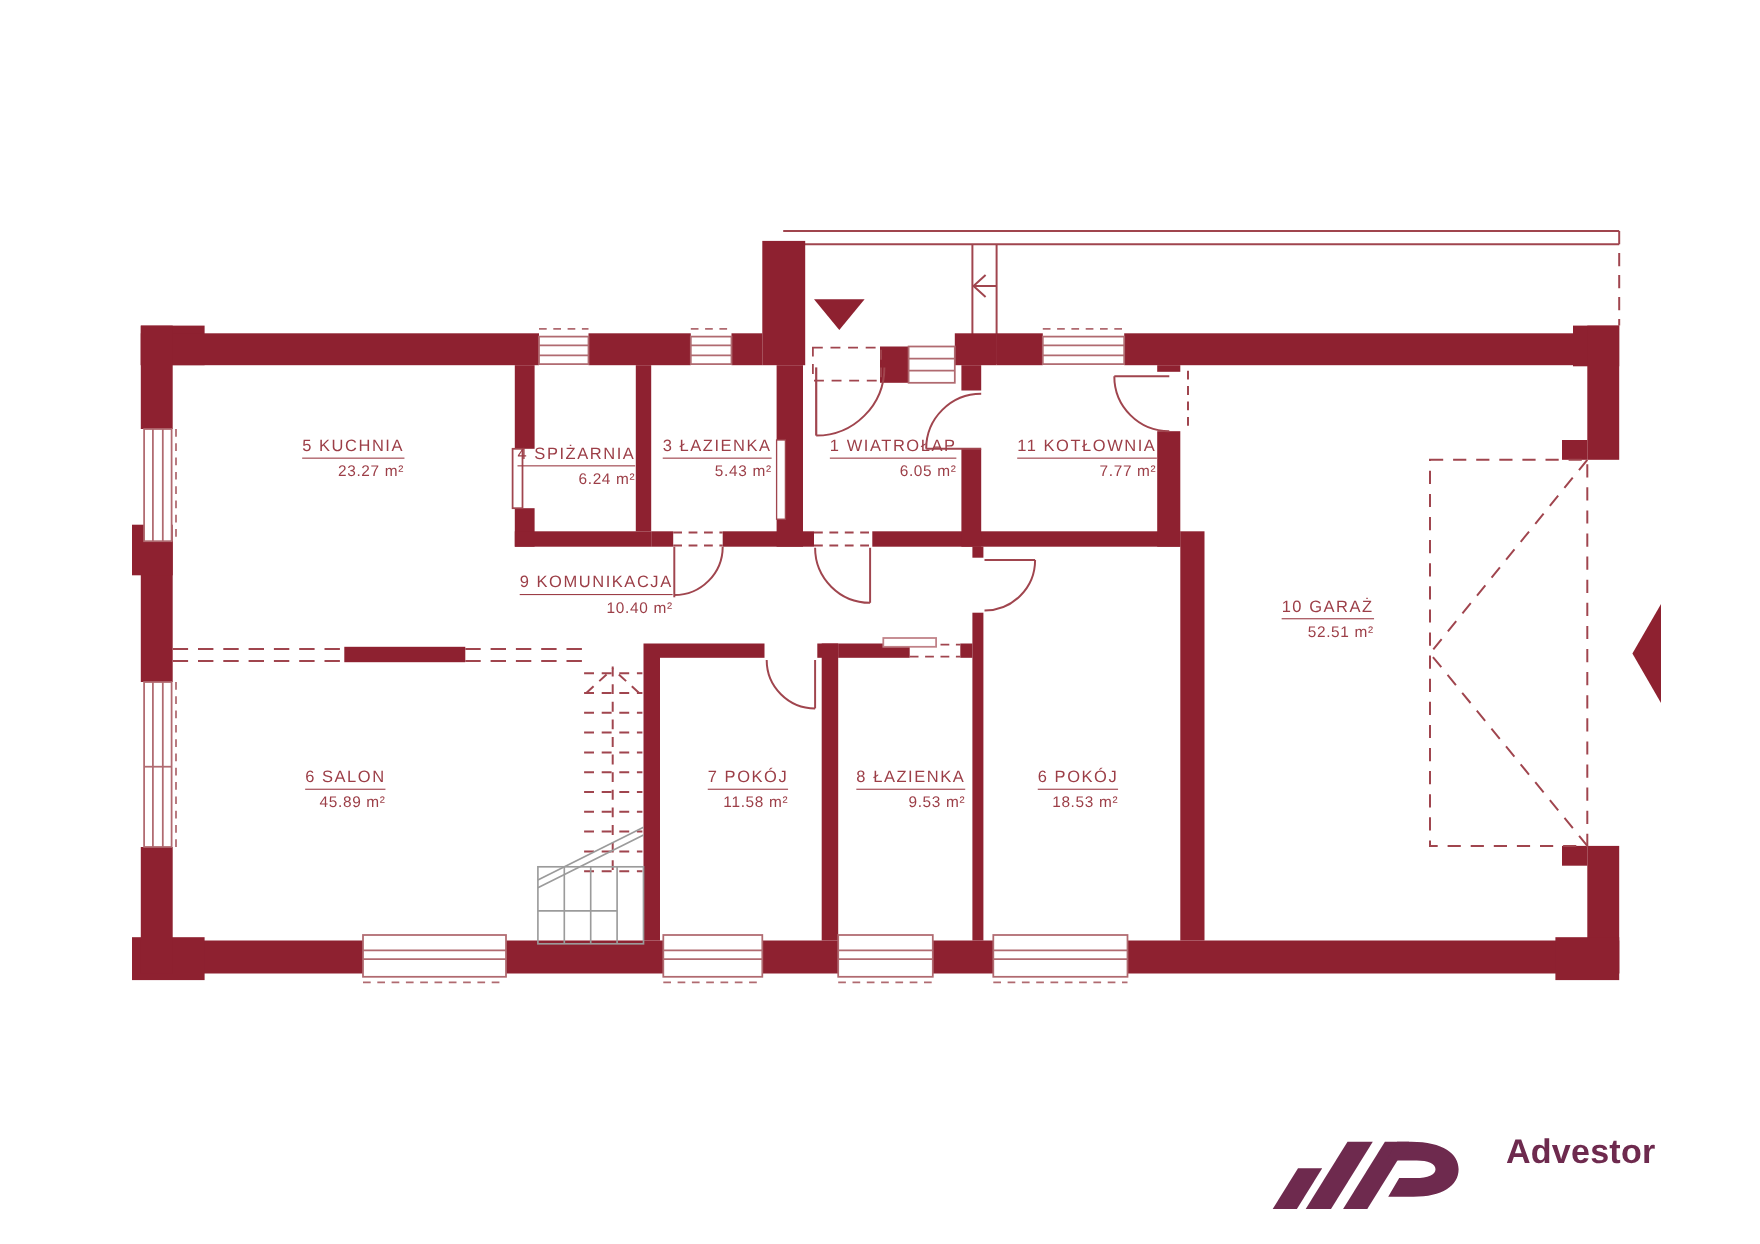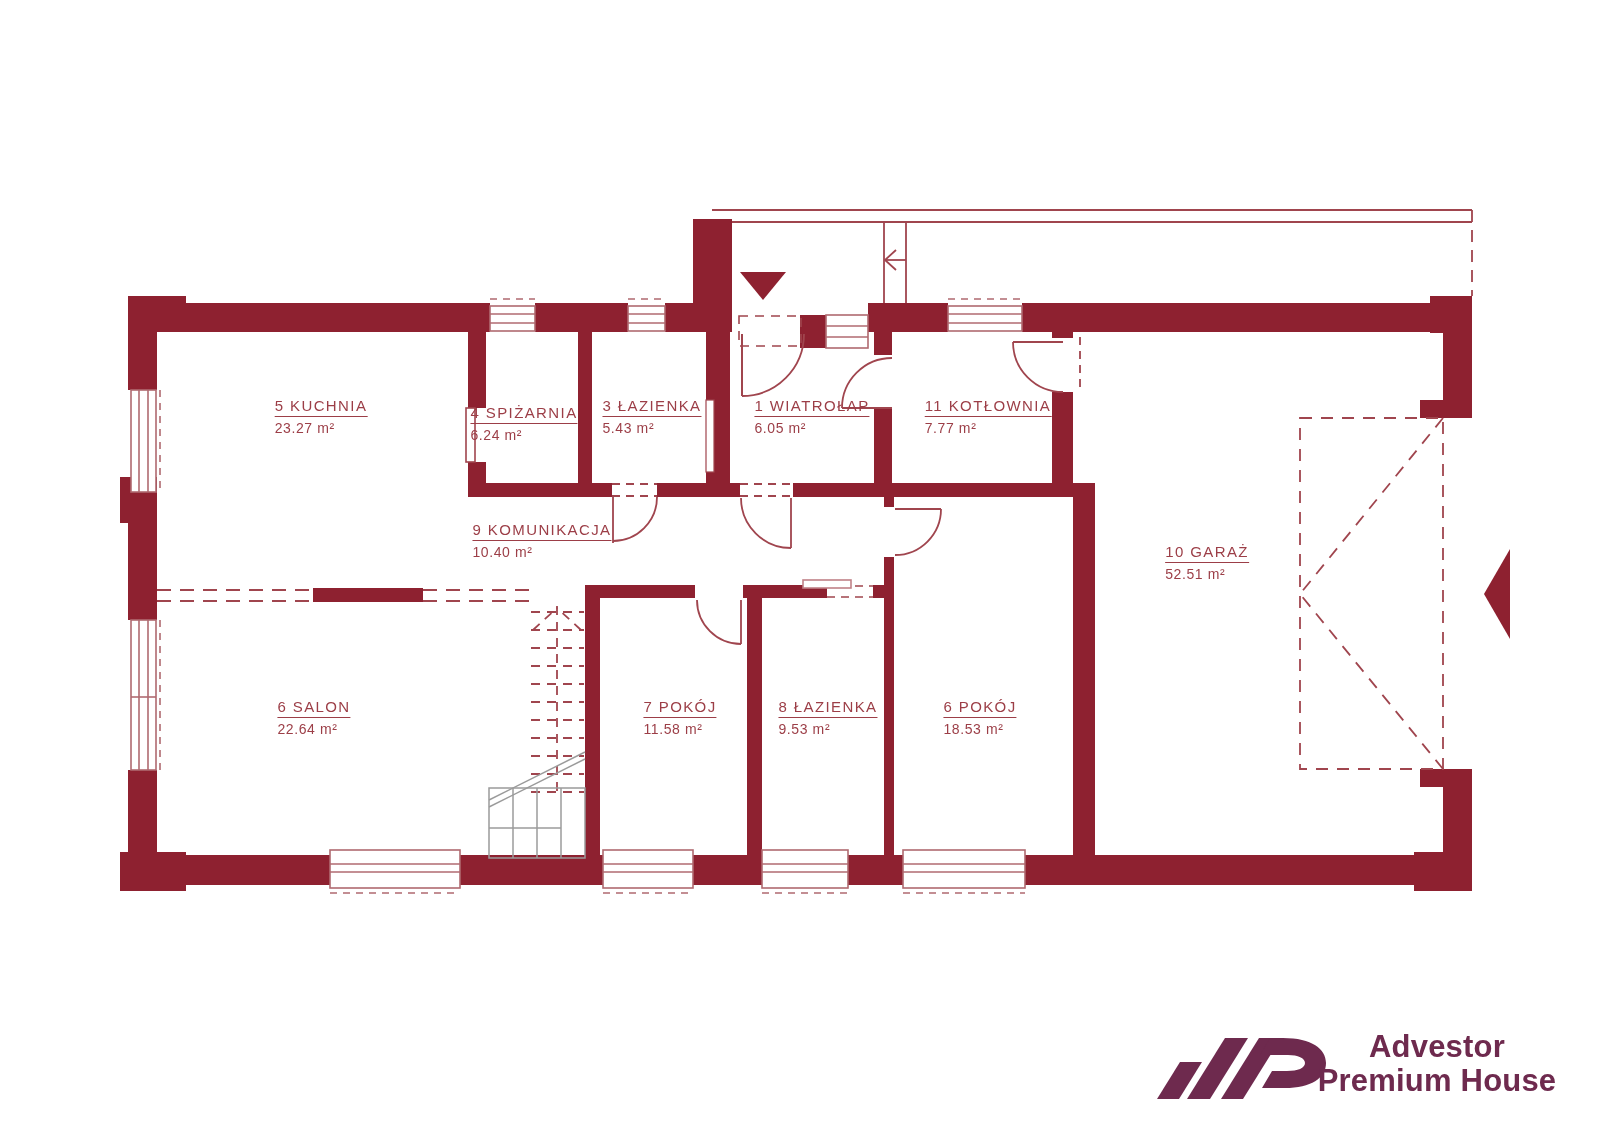--- a/index.html
+++ b/index.html
@@ -1,19 +1,19 @@
 <!DOCTYPE html>
 <html><head>
 <meta charset="utf-8">
 <style>
   html,body{margin:0;padding:0;background:#ffffff;}
   #stage{position:relative;width:1600px;height:1131px;background:#ffffff;overflow:hidden;
          font-family:"Liberation Sans","DejaVu Sans",sans-serif;}
   #plan-svg{position:absolute;left:0;top:0;}
-  .room-label{position:absolute;transform:translateX(-50%);text-align:left;color:#9c3e47;white-space:nowrap;}
+  .room-label{position:absolute;transform:translateX(-50%);text-align:right;color:#9c3e47;white-space:nowrap;}
   .room-label .rn{font-size:15px;letter-spacing:1.4px;padding-bottom:2px;border-bottom:1.6px solid #9c3e47;display:inline-block;}
   .room-label .ra{font-size:14px;letter-spacing:.6px;margin-top:3px;}
   #logo{position:absolute;left:1145px;top:1022px;width:420px;height:90px;}
   #logo-text{position:absolute;left:1307px;top:1030px;width:260px;text-align:center;color:#6e2a4e;
              font-weight:700;font-size:31px;line-height:34px;letter-spacing:.2px;}
 </style>
 </head>
 <body>
 
 <div id="stage">
@@ -257,36 +257,35 @@
     <div class="rn">4 SPIŻARNIA</div><div class="ra">6.24 m²</div></div>
   <div class="room-label" style="left:652px;top:397px">
     <div class="rn">3 ŁAZIENKA</div><div class="ra">5.43 m²</div></div>
   <div class="room-label" style="left:812px;top:397px">
     <div class="rn">1 WIATROŁAP</div><div class="ra">6.05 m²</div></div>
   <div class="room-label" style="left:988px;top:397px">
     <div class="rn">11 KOTŁOWNIA</div><div class="ra">7.77 m²</div></div>
   <div class="room-label" style="left:542px;top:521px">
     <div class="rn">9 KOMUNIKACJA</div><div class="ra">10.40 m²</div></div>
   <div class="room-label" style="left:314px;top:698px">
-    <div class="rn">6 SALON</div><div class="ra">22.64 m²</div></div>
+    <div class="rn">6 SALON</div><div class="ra">45.89 m²</div></div>
   <div class="room-label" style="left:680px;top:698px">
     <div class="rn">7 POKÓJ</div><div class="ra">11.58 m²</div></div>
   <div class="room-label" style="left:828px;top:698px">
     <div class="rn">8 ŁAZIENKA</div><div class="ra">9.53 m²</div></div>
   <div class="room-label" style="left:980px;top:698px">
     <div class="rn">6 POKÓJ</div><div class="ra">18.53 m²</div></div>
   <div class="room-label" style="left:1207px;top:543px">
     <div class="rn">10 GARAŻ</div><div class="ra">52.51 m²</div></div>
 
   <svg id="logo" width="420" height="90" viewBox="0 0 420 90">
     <g fill="#6e2a4e">
       <path d="M12,77 L35,40 L57,40 L34,77 Z"></path>
       <path d="M42,77 L80,16 L103,16 L65,77 Z"></path>
       <path d="M76,77 L114,16 L136,16 L98,77 Z"></path>
       <path d="M125,16 L138,16 C167,16 181,27 181,41 C181,56 166,66 140,66 L117,66 L127,49 L142,49 C153,49 160,46 160,41 C160,36 153,33 143,33 L115,33 Z"></path>
     </g>
   </svg>
   <div id="logo-text">
     <div>Advestor</div>
-    <div>Premium House</div>
   </div>
 
 </div>
 
 </body></html>

